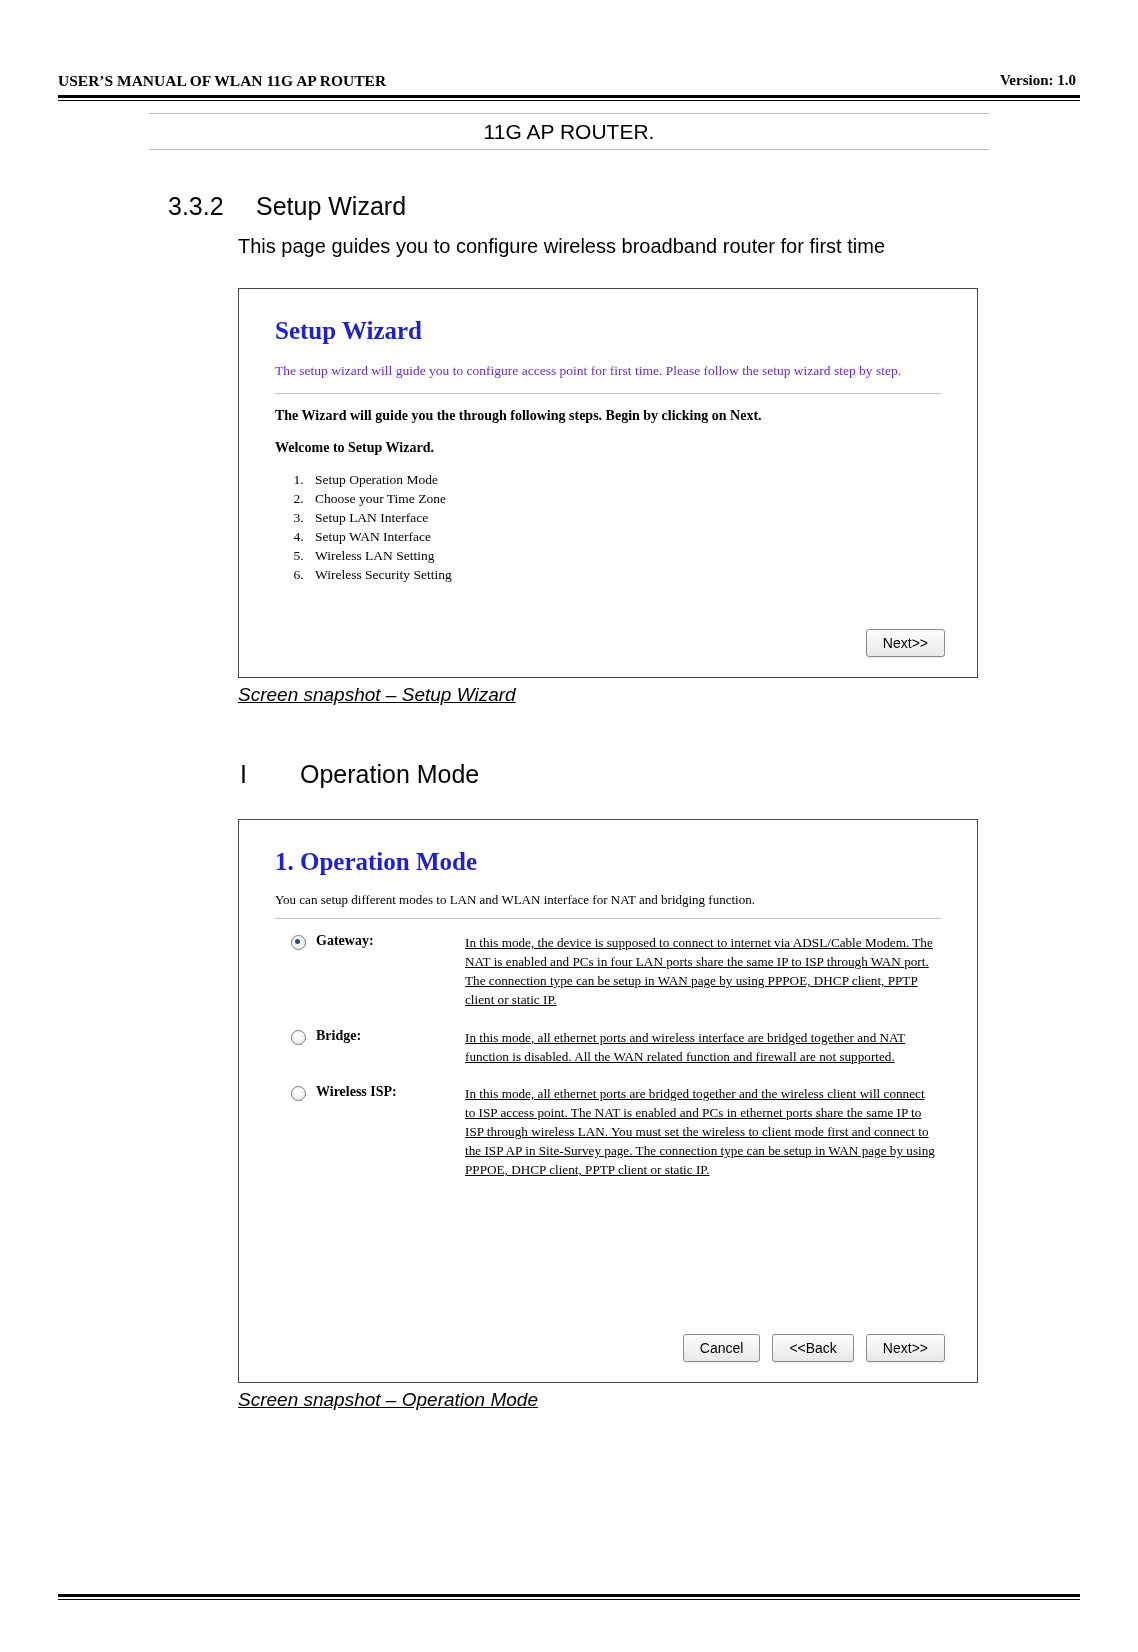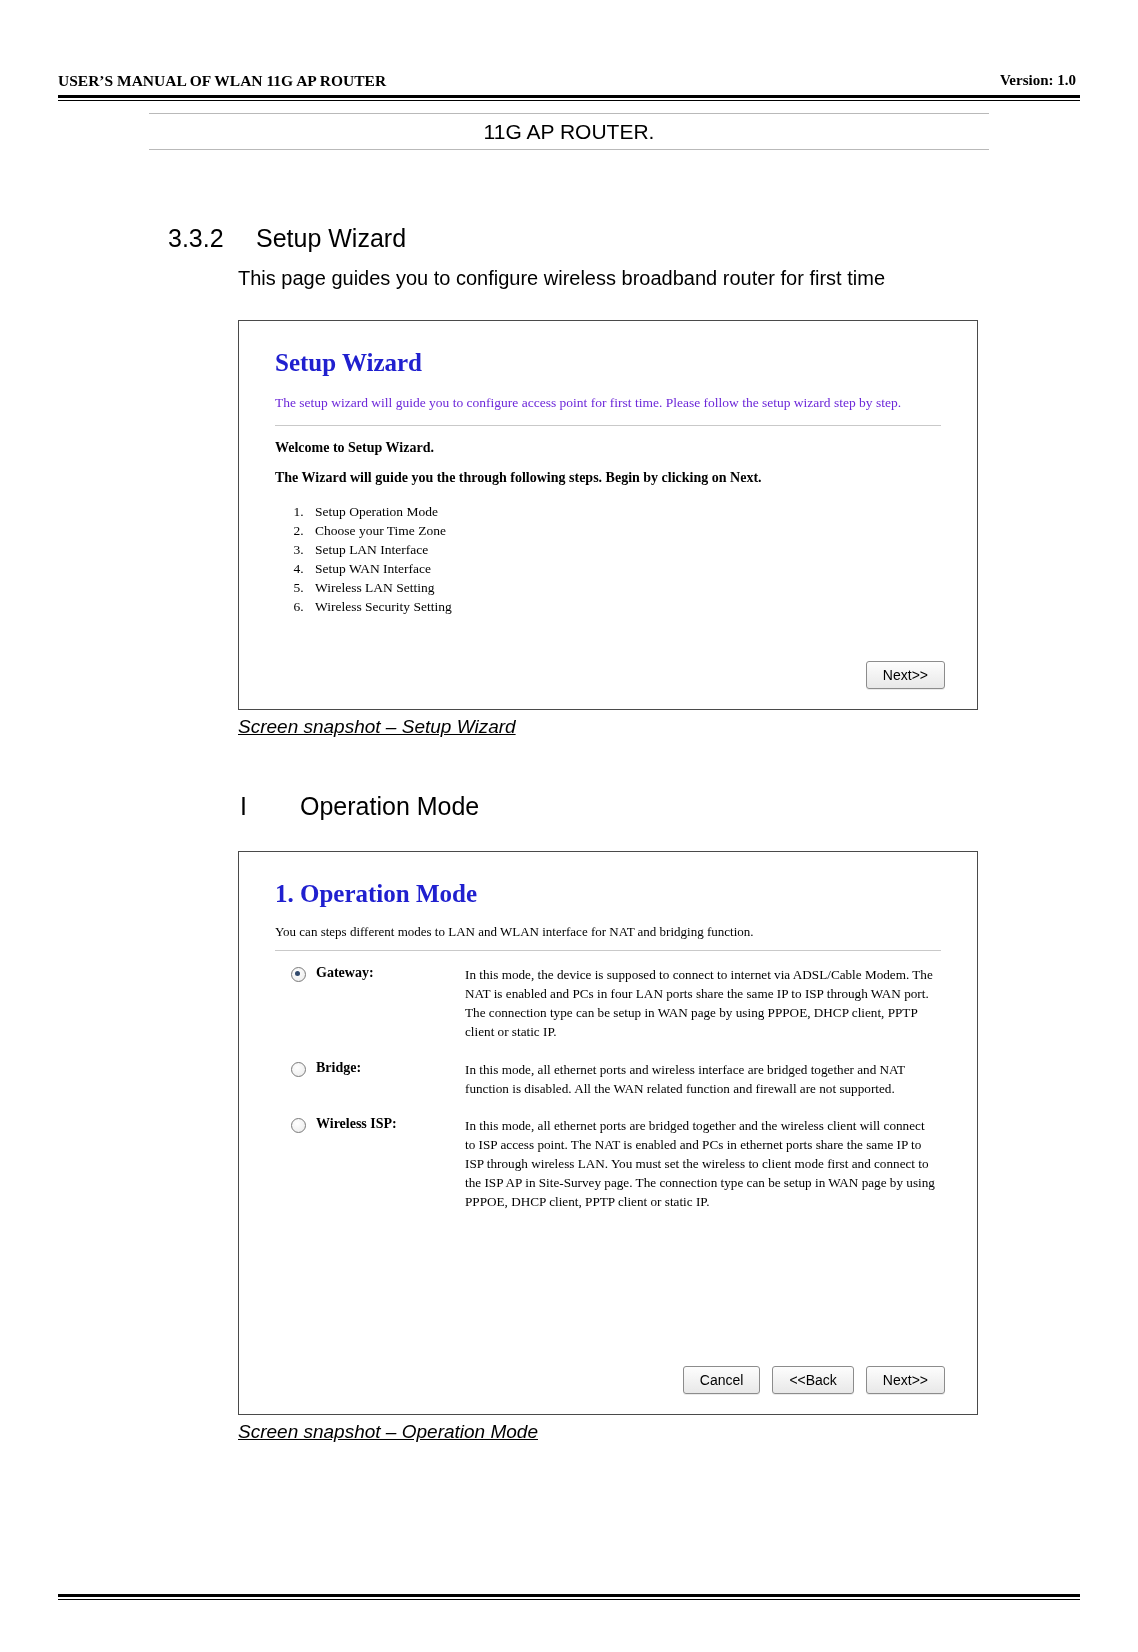--- a/index.html
+++ b/index.html
@@ -64,21 +64,21 @@
 
   
   .section-heading {
     margin-top: 42px;
     margin-left: 110px;
     font-family: "Liberation Sans", sans-serif;
     font-size: 25px;
     display: flex;
     align-items: baseline;
   }
-  .section-num { width: 88px; margin-top: 32px; }
+  .section-num { width: 88px; }
   .section-desc {
     margin-left: 180px;
     margin-top: 14px;
     font-family: "Liberation Sans", sans-serif;
     font-size: 20px;
   }
 
   
   .shot {
     margin: 30px 0 0 180px;
@@ -190,20 +190,21 @@
     width: 5px; height: 5px;
     border-radius: 50%;
     background: #31496b;
   }
   .op-text {
     flex: 1;
     font-family: "Liberation Serif", serif;
     font-size: 13.2px;
     line-height: 1.45;
     padding-right: 4px;
+    text-decoration: underline;
   }
 
   
   .caption {
     margin-left: 180px;
     margin-top: 6px;
     font-family: "Liberation Sans", sans-serif;
     font-size: 19px;
     text-decoration: underline;
     font-style: italic;
@@ -267,22 +268,22 @@
   <div class="section-heading">
     <span class="section-num">3.3.2</span>
     <span>Setup Wizard</span>
   </div>
   <div class="section-desc">This page guides you to configure wireless broadband router for first time</div>
 
   <div class="shot wizard">
     <div class="shot-title">Setup Wizard</div>
     <div class="shot-intro">The setup wizard will guide you to configure access point for first time. Please follow the setup wizard step by step.</div>
     <div class="hr-thin"></div>
+    <div class="shot-bold tight">The Wizard will guide you the through following steps. Begin by clicking on Next.</div>
     <div class="shot-bold">Welcome to Setup Wizard.</div>
-    <div class="shot-bold tight">The Wizard will guide you the through following steps. Begin by clicking on Next.</div>
     <ol class="steps">
       <li>Setup Operation Mode</li>
       <li>Choose your Time Zone</li>
       <li>Setup LAN Interface</li>
       <li>Setup WAN Interface</li>
       <li>Wireless LAN Setting</li>
       <li>Wireless Security Setting</li>
     </ol>
     <div class="btn-row">
       <button class="btn">Next&gt;&gt;</button>
@@ -290,21 +291,21 @@
   </div>
   <div class="caption">Screen snapshot – Setup Wizard</div>
 
   <div class="sub-heading">
     <span class="sub-num">I</span>
     <span>Operation Mode</span>
   </div>
 
   <div class="shot opmode">
     <div class="shot-title">1. Operation Mode</div>
-    <div class="op-intro">You can steps different modes to LAN and WLAN interface for NAT and bridging function.</div>
+    <div class="op-intro">You can setup different modes to LAN and WLAN interface for NAT and bridging function.</div>
     <div class="op-rule"></div>
 
     <div class="op-row">
       <div class="op-label">
         <span class="radio checked"></span>
         <span>Gateway:</span>
       </div>
       <div class="op-text">In this mode, the device is supposed to connect to internet via ADSL/Cable Modem. The NAT is enabled and PCs in four LAN ports share the same IP to ISP through WAN port. The connection type can be setup in WAN page by using PPPOE, DHCP client, PPTP client or static IP.</div>
     </div>
 

